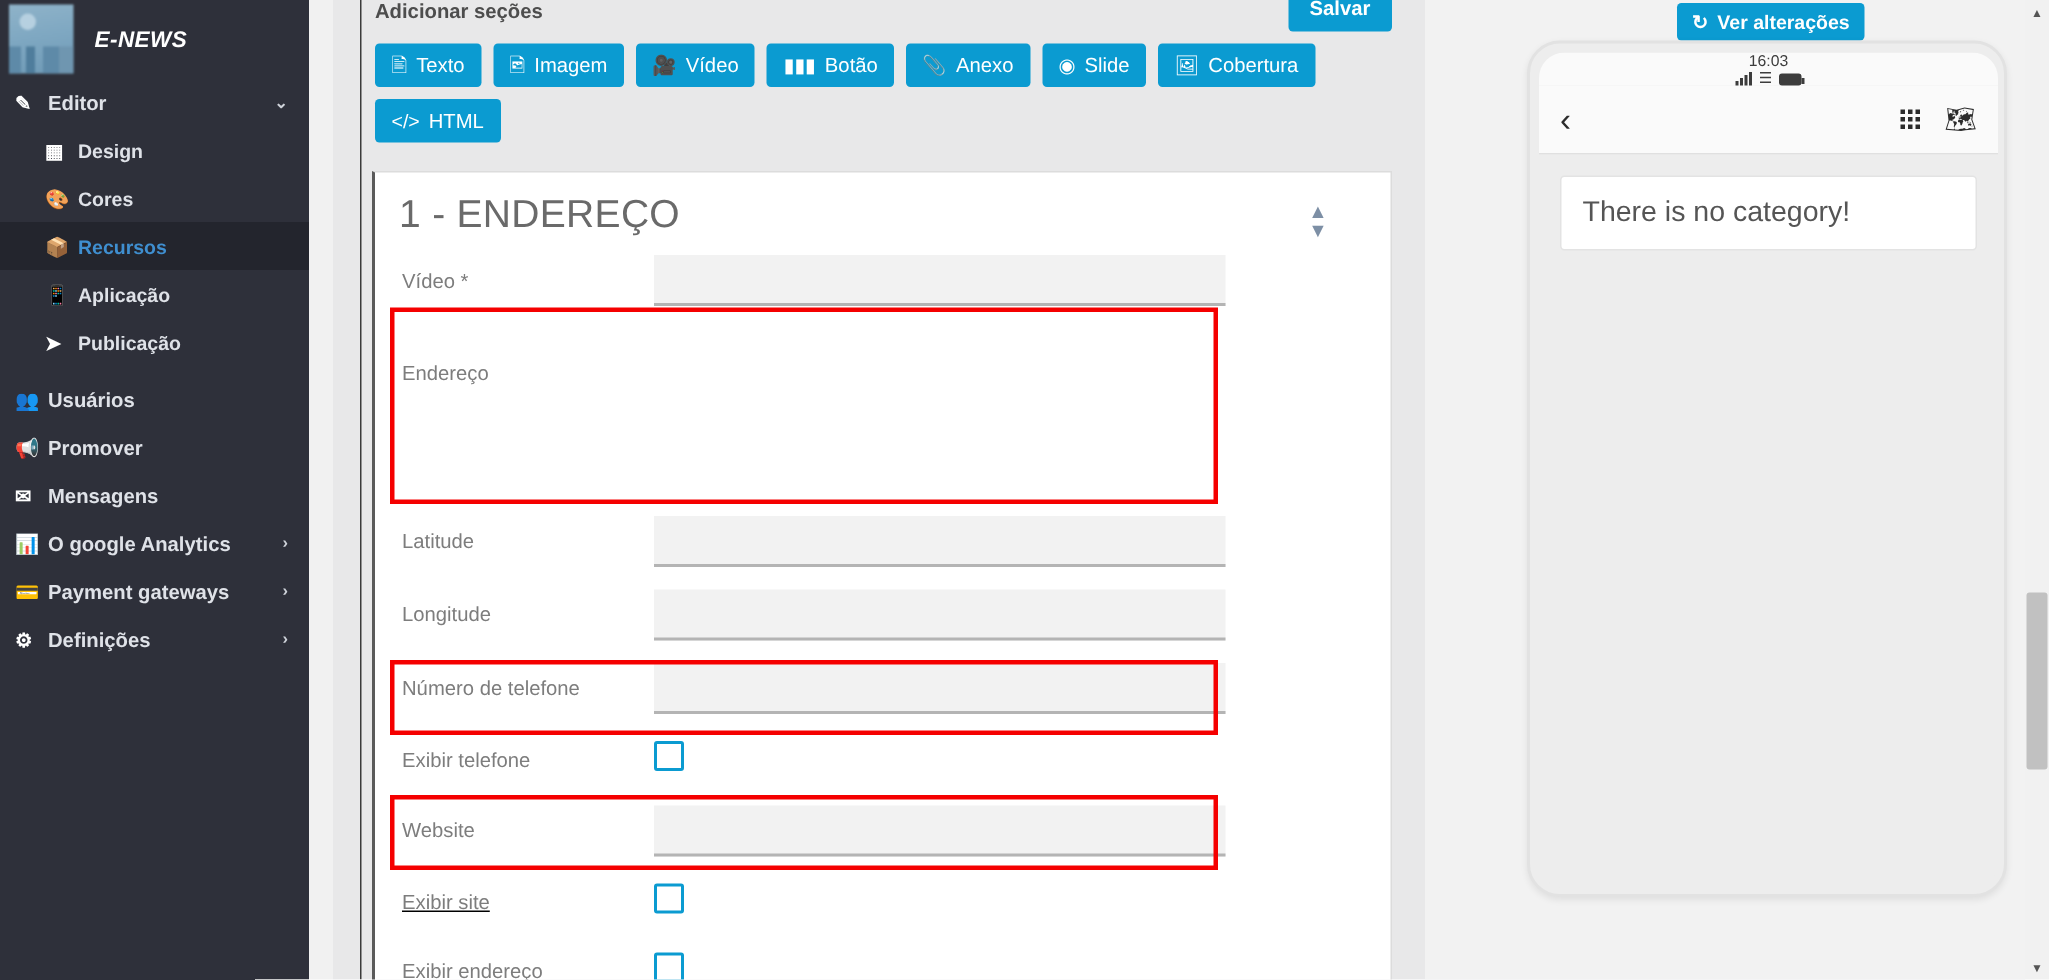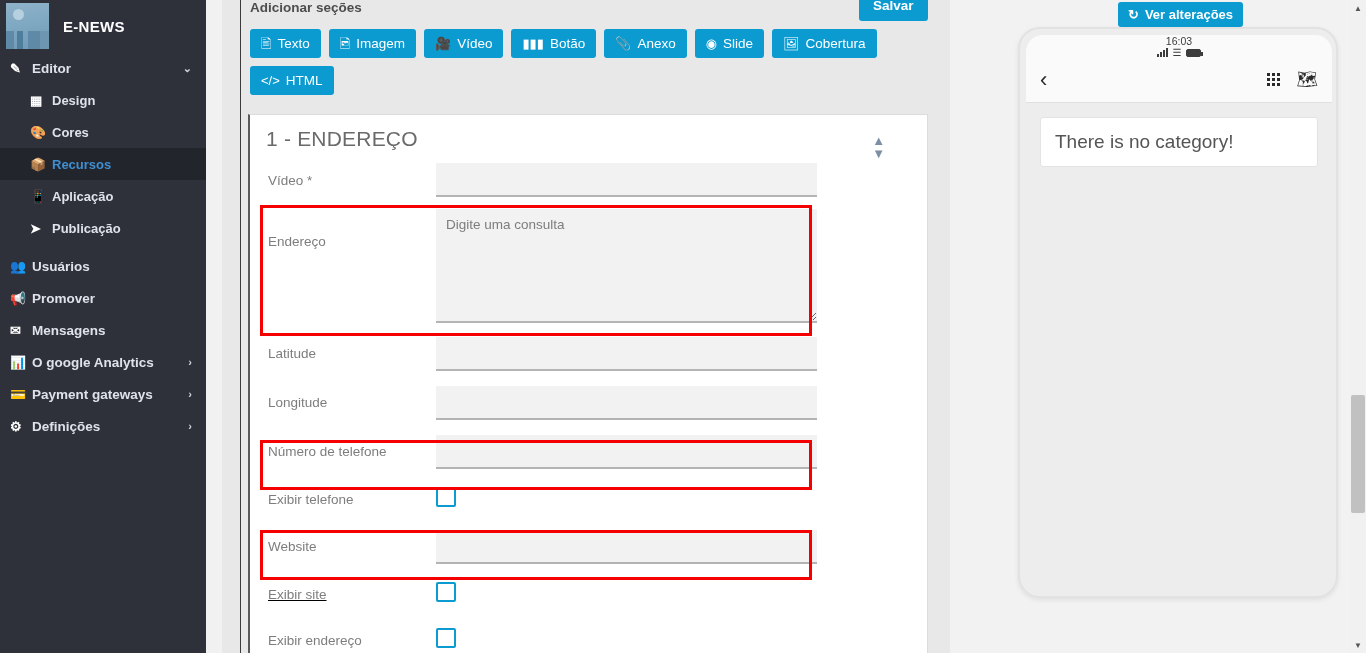--- a/index.html
+++ b/index.html
@@ -30,21 +30,21 @@
     border-radius:50%; background:#b6d0e0;
   }
   .brand-thumb::after {
     content:""; position:absolute; left:0; bottom:0; width:100%; height:18px;
     background:
       linear-gradient(to right,
         #5e8aa8 0 18%, transparent 18% 26%,
         #4f7d9c 26% 40%, transparent 40% 52%,
         #5e8aa8 52% 78%, #6f96b0 78% 100%);
   }
-  .brand-name { color:#ffffff; font-size:15px; font-weight:700; letter-spacing:.3px; margin-left:14px; }
+  .brand-name { color:#ffffff; font-size:15px; font-weight:700; letter-spacing:.3px; margin-left:14px;font-style:italic; }
 
   .nav-item {
     display:flex; align-items:center; height:32px;
     color:#dfe2e8; font-size:13.5px; font-weight:700;
     padding-left:10px; cursor:pointer; position:relative;
   }
   .nav-item .ico { width:22px; flex:0 0 22px; font-size:13px; color:#ffffff; text-align:left; }
   .nav-item .caret { position:absolute; right:14px; font-size:11px; color:#cfd3da; }
   .nav-item.sub { padding-left:30px; font-size:13px; }
   .nav-item.sub .ico { color:#ffffff; }
@@ -81,21 +81,21 @@
   #section-btns { position:absolute; left:28px; top:29px; display:flex; flex-wrap:wrap; gap:8px; width:640px; }
 
   #save-btn { position:absolute; left:637px; top:-10px; padding:8px 14px; font-weight:700; }
 
   
   #section-card {
     position:absolute; left:26px; top:114px; width:680px; min-height:560px;
     background:#ffffff; border:1px solid #dcdcdc; border-left:2px solid #5a5a5a;
   }
   .section-title {
-    font-size:21px; color:#6a6a6a; font-weight:400; padding:12px 0 8px 16px; letter-spacing:.2px;
+    font-size:26px; color:#6a6a6a; font-weight:400; padding:12px 0 8px 16px; letter-spacing:.2px;
   }
   .sort-handle {
     position:absolute; right:42px; top:19px; color:#7d8fa5; font-size:13px; cursor:move; line-height:1;
   }
 
   .frow { display:flex; align-items:center; padding:0 0 0 18px; min-height:42px; position:relative; }
   .flabel { width:168px; flex:0 0 168px; color:#7d7d7d; font-size:13.5px; }
   .fctl { flex:1; padding-right:110px; }
 
   .finput {
@@ -289,21 +289,20 @@
       <div class="section-title">1 - ENDEREÇO</div>
       <div class="sort-handle">▲<br>▼</div>
 
       <div class="frow">
         <div class="flabel">Vídeo *</div>
         <div class="fctl"><input class="finput" placeholder="" style=""></div>
       </div>
 
       <div class="frow" style="min-height:128px; align-items:flex-start; padding-top:8px;">
         <div class="flabel" style="padding-top:25px;">Endereço</div>
-        <div class="fctl"><textarea class="ftextarea" placeholder="Digite uma consulta" style=""></textarea></div>
       </div>
 
       <div class="frow" style="min-height:49px;">
         <div class="flabel">Latitude</div>
         <div class="fctl"><input class="finput" placeholder="" style=""></div>
       </div>
 
       <div class="frow" style="min-height:49px;justify-content:flex-end;">
         <div class="flabel">Longitude</div>
         <div class="fctl"><input class="finput" placeholder="" style=""></div>

